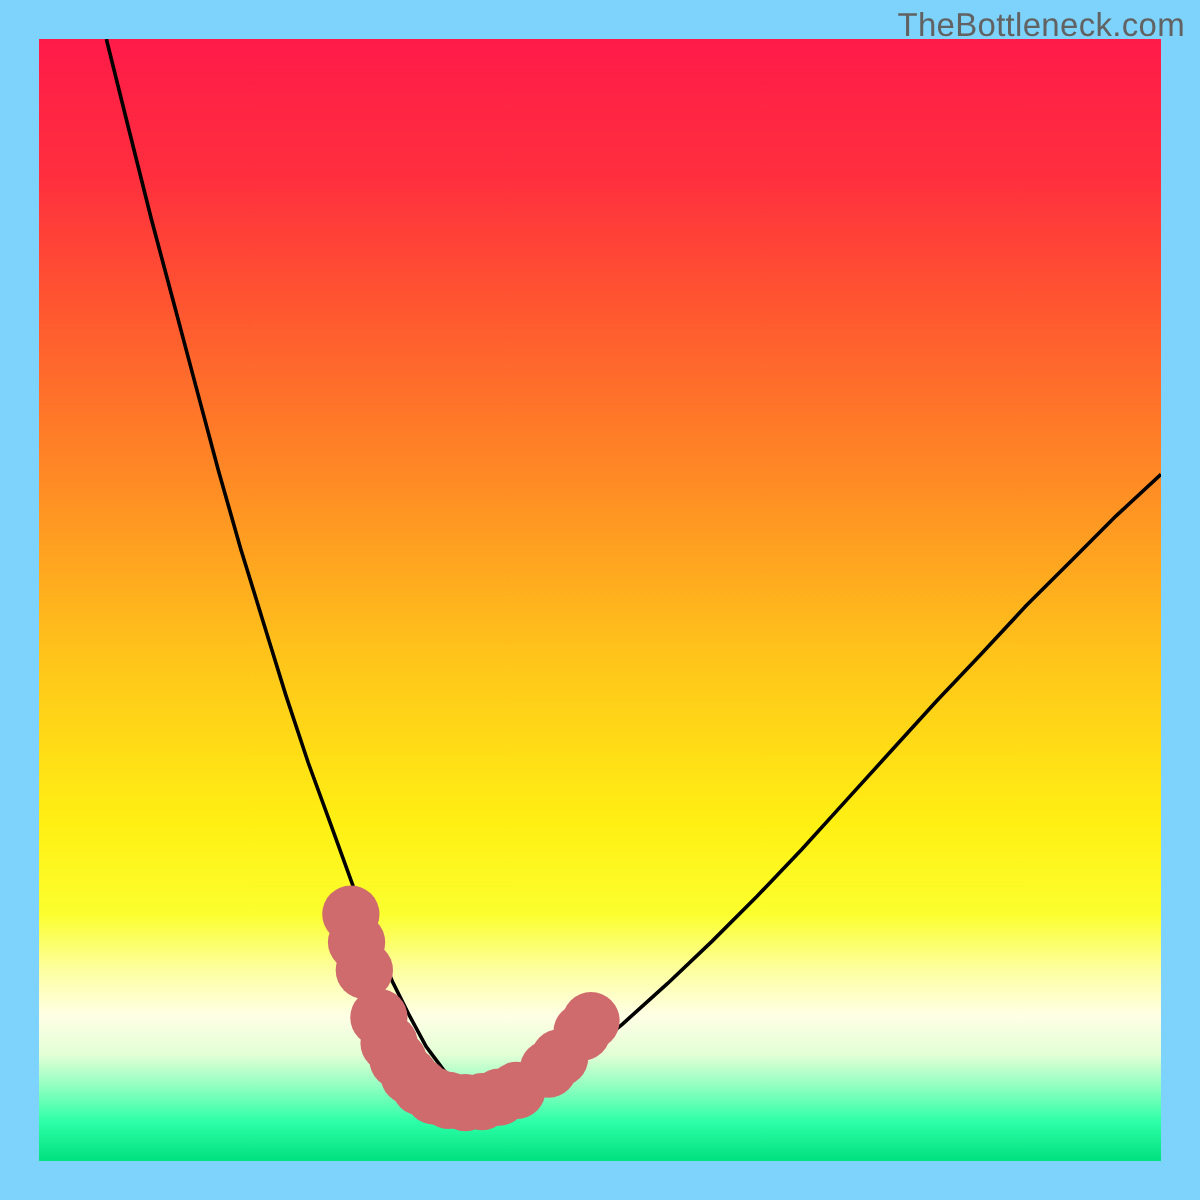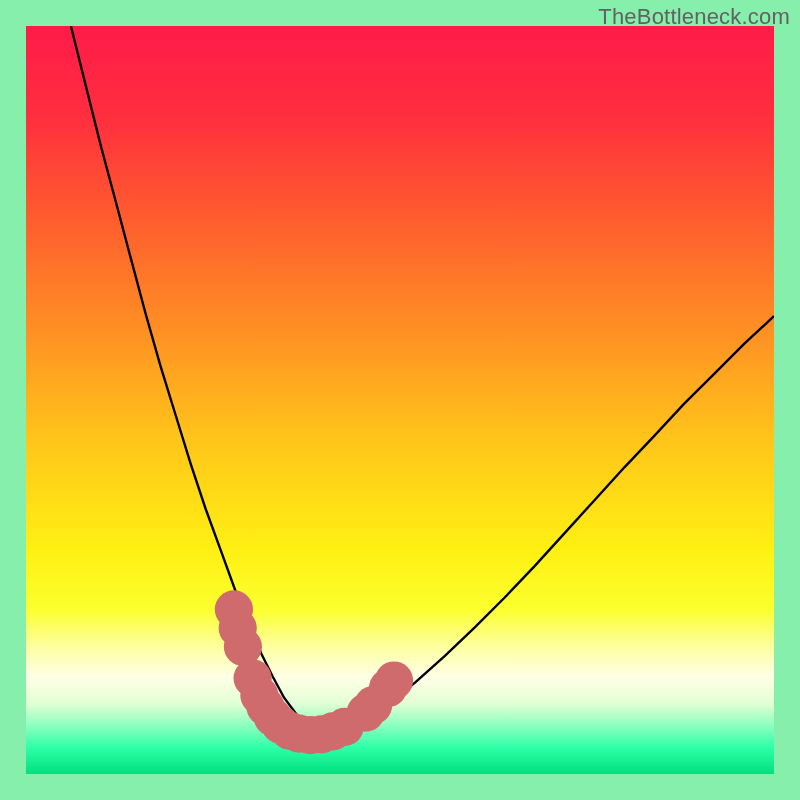--- a/index.html
+++ b/index.html
@@ -9,21 +9,21 @@
     height: 800px;
     overflow: hidden;
     background: #000;
     font-family: Arial, Helvetica, sans-serif;
   }
   .frame {
     position: absolute;
     top: 0; left: 0;
     width: 800px;
     height: 800px;
-    background: #86efac;
+    background: #7dd3fc;
   }
   .plot {
     position: absolute;
     top: 26px;
     left: 26px;
     width: 748px;
     height: 748px;
     overflow: hidden;
   }
   .watermark {

